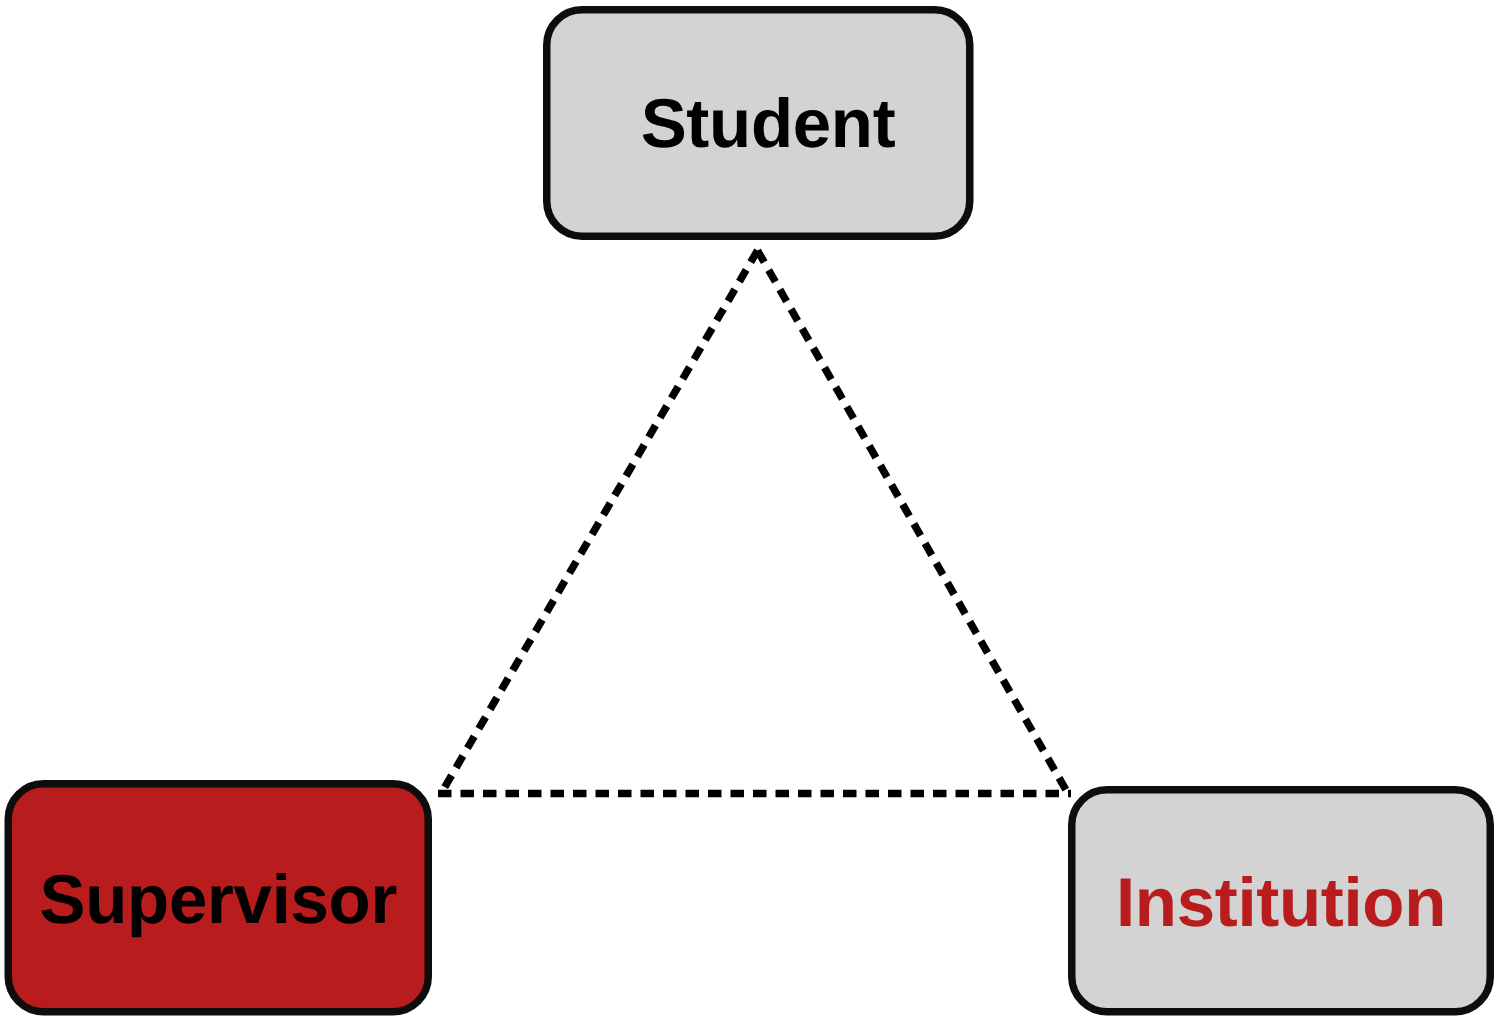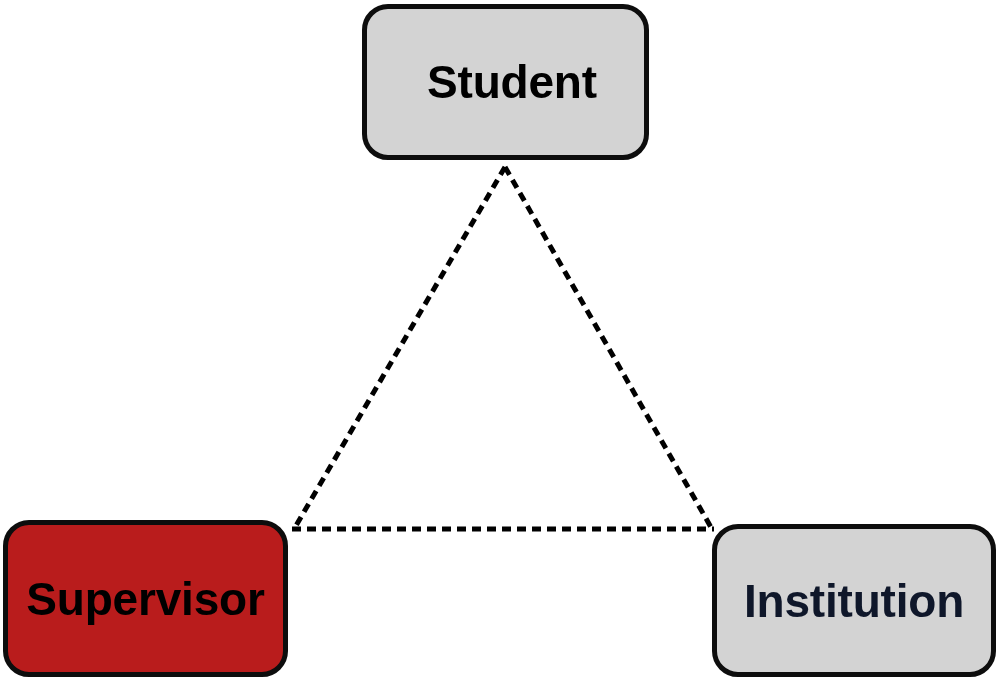--- a/index.html
+++ b/index.html
@@ -79,16 +79,16 @@
 
   <div class="node" id="node-student" style="background: rgb(211, 211, 211); border-color: rgb(13, 13, 13);">
     <span class="node-label" style="color: rgb(0, 0, 0);">Student</span>
   </div>
 
   <div class="node" id="node-supervisor" style="background: #b91c1c; border-color: rgb(13, 13, 13);">
     <span class="node-label" style="color: rgb(0, 0, 0);">Supervisor</span>
   </div>
 
   <div class="node" id="node-institution" style="background: rgb(211, 211, 211); border-color: rgb(13, 13, 13);">
-    <span class="node-label" style="color: #0f172a;">Institution</span>
+    <span class="node-label" style="color: #b91c1c;">Institution</span>
   </div>
 
 </div>
 
 </body></html>

